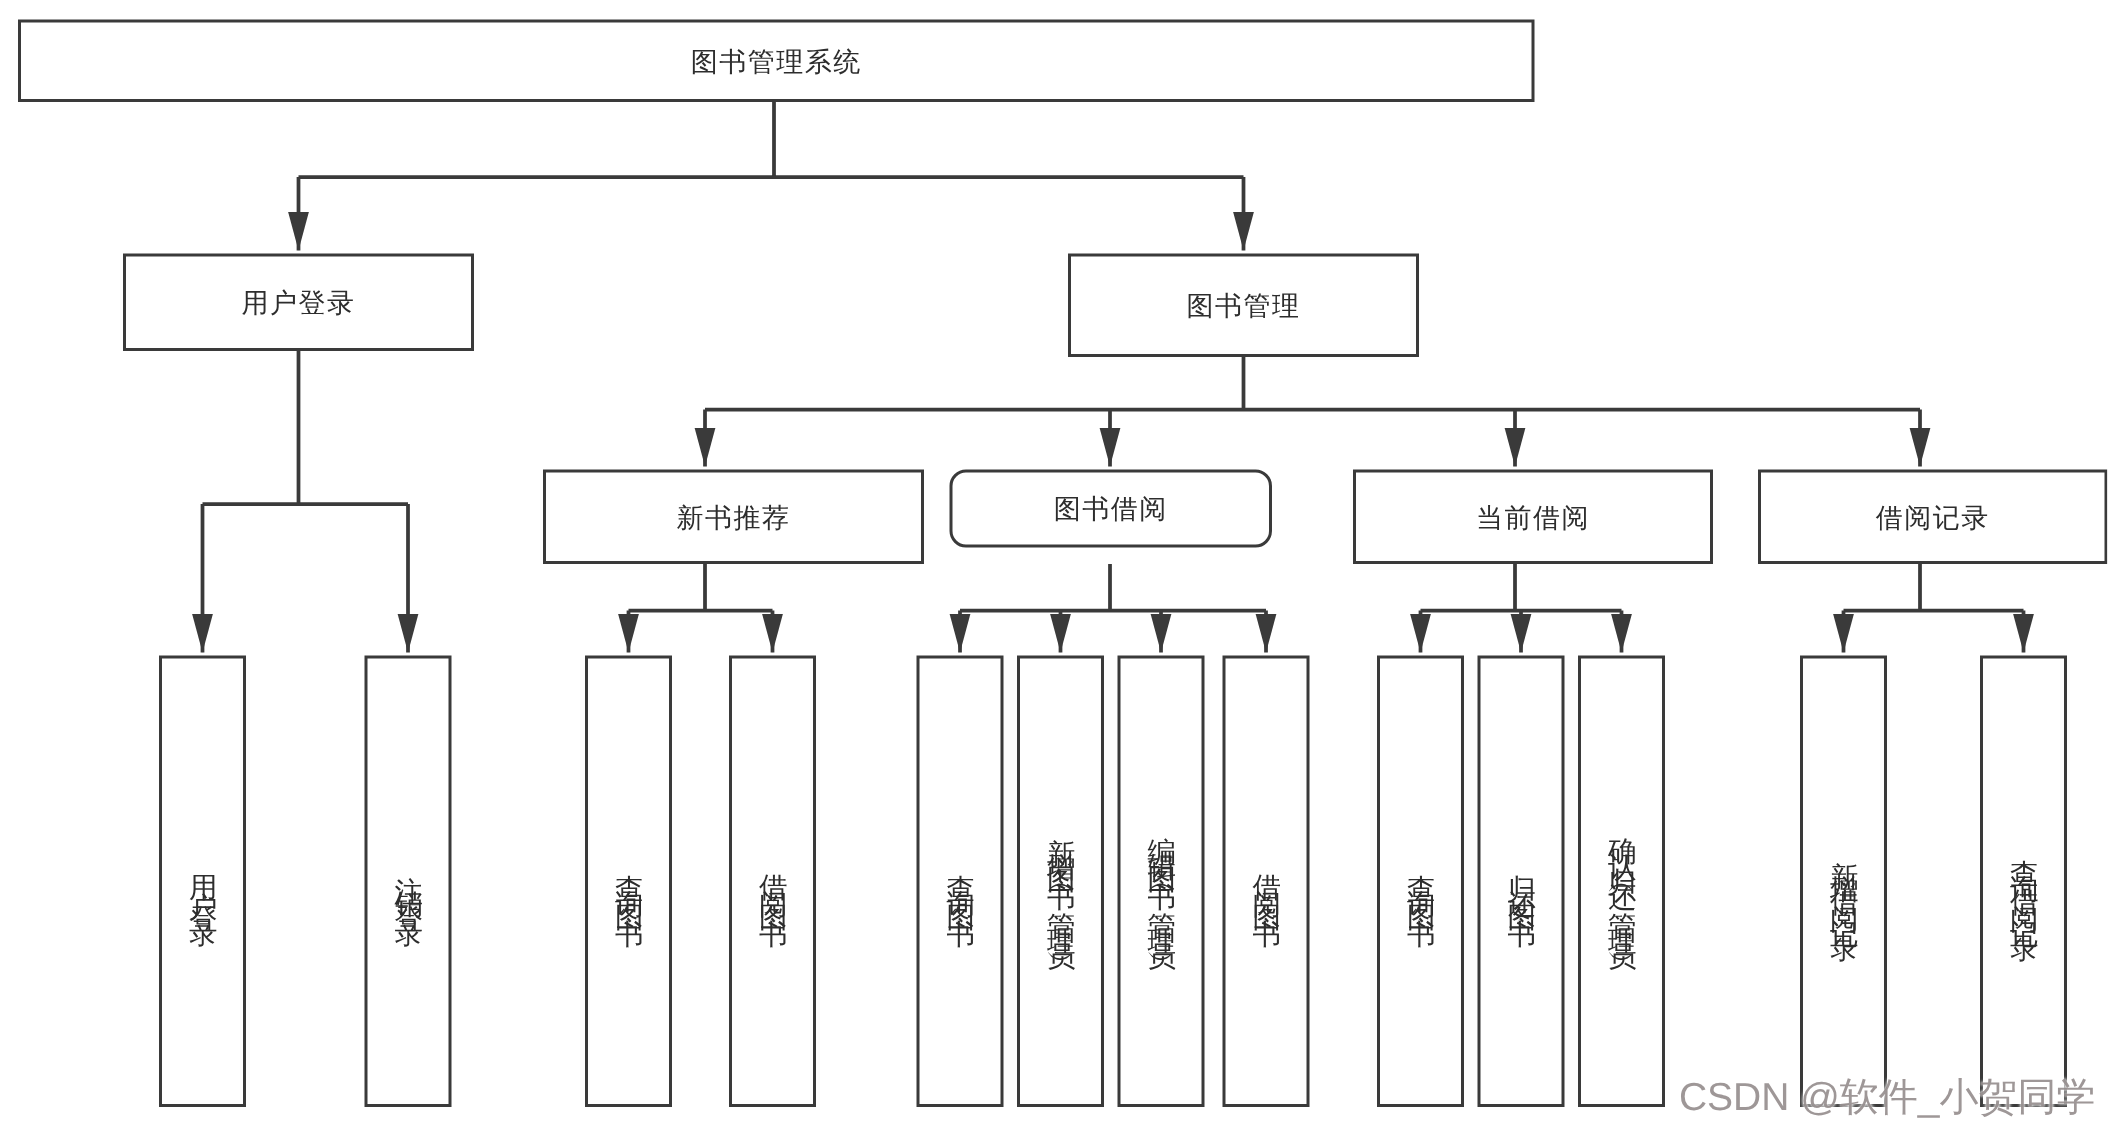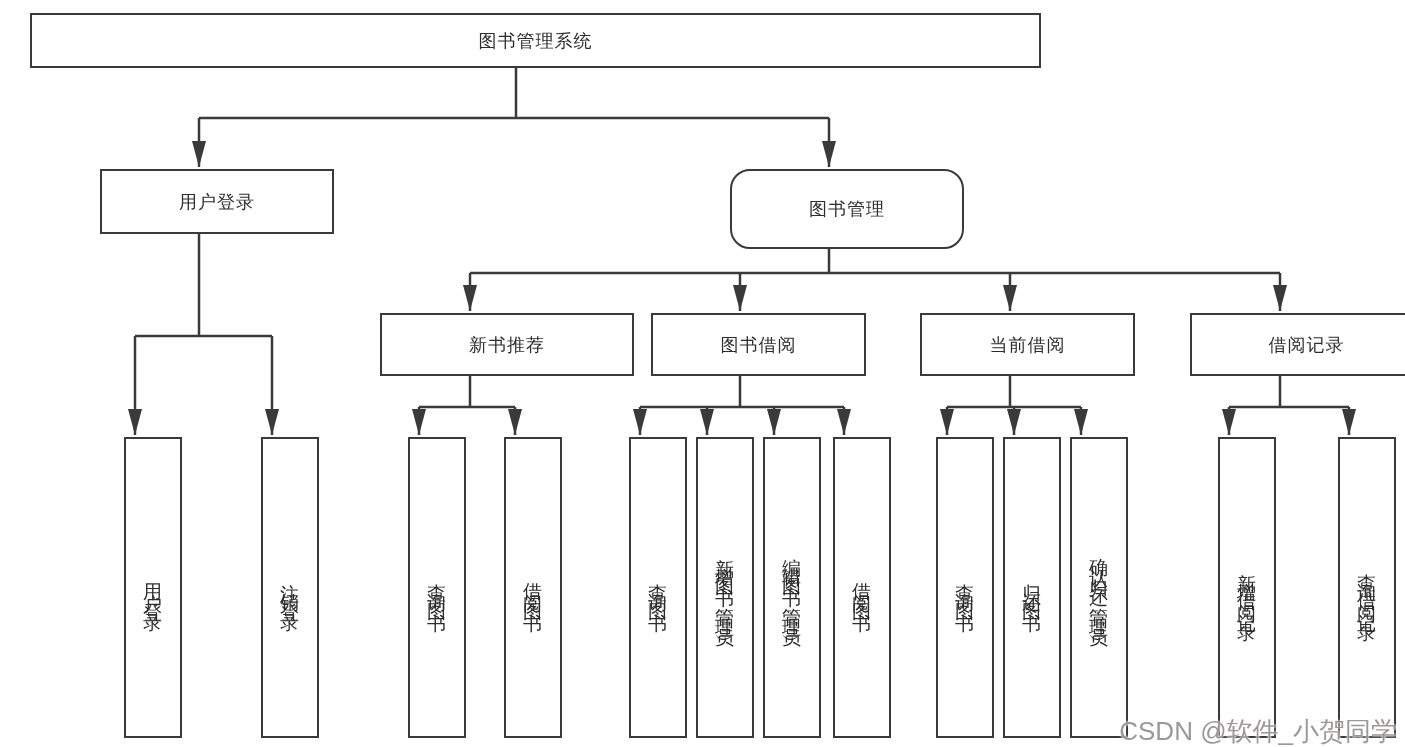--- a/index.html
+++ b/index.html
@@ -6,21 +6,20 @@
   .stage{
     position:relative;width:1405px;height:747px;background:#ffffff;overflow:hidden;
     font-family:"Liberation Sans","DejaVu Sans",sans-serif;
   }
   .wires{position:absolute;left:0;top:0;z-index:1;}
   .node{
     position:absolute;box-sizing:border-box;background:#ffffff;
     border:2.5px solid #3a3a3a;color:#2d2d2d;
     display:flex;align-items:center;justify-content:center;
     z-index:2;
-    margin-left:18px;
   }
   .h-node{font-size:18px;letter-spacing:1px;}
   .v-node{
     writing-mode:vertical-rl;text-orientation:mixed;
     font-size:19px;line-height:1;letter-spacing:10px;
   }
   .watermark{
     position:absolute;right:8px;top:714px;z-index:3;
     font-size:26px;color:rgba(141,133,133,0.85);
     text-shadow:0 0 3px #ffffff,0 0 2px #ffffff;
@@ -70,31 +69,31 @@
     </g>
   </svg>
 
   <div class="node h-node" style="left:12px;top:13px;width:1011px;height:55px;">
     <span>图书管理系统</span>
   </div>
 
   <div class="node h-node" style="left:82px;top:169px;width:234px;height:65px;">
     <span>用户登录</span>
   </div>
-  <div class="node h-node" style="left:712px;top:169px;width:234px;height:80px;border-radius:20px;">
+  <div class="node h-node" style="left:712px;top:169px;width:234px;height:69px;">
     <span>图书管理</span>
   </div>
 
   <div class="node h-node" style="left:362px;top:313px;width:254px;height:63px;">
     <span>新书推荐</span>
   </div>
-  <div class="node h-node" style="left:633px;top:313px;width:215px;height:63px;">
+  <div class="node h-node" style="left:633px;top:313px;width:215px;height:52px;border-radius:11px;">
     <span>图书借阅</span>
   </div>
-  <div class="node h-node" style="left:902px;top:313px;width:215px;height:63px;">
+  <div class="node h-node" style="left:902px;top:313px;width:240px;height:63px;">
     <span>当前借阅</span>
   </div>
   <div class="node h-node" style="left:1172px;top:313px;width:233px;height:63px;">
     <span>借阅记录</span>
   </div>
 
   <div class="node v-node" style="left:106px;top:437px;width:58px;height:301px;">
     <span>用户登录</span>
   </div>
   <div class="node v-node" style="left:243px;top:437px;width:58px;height:301px;">

